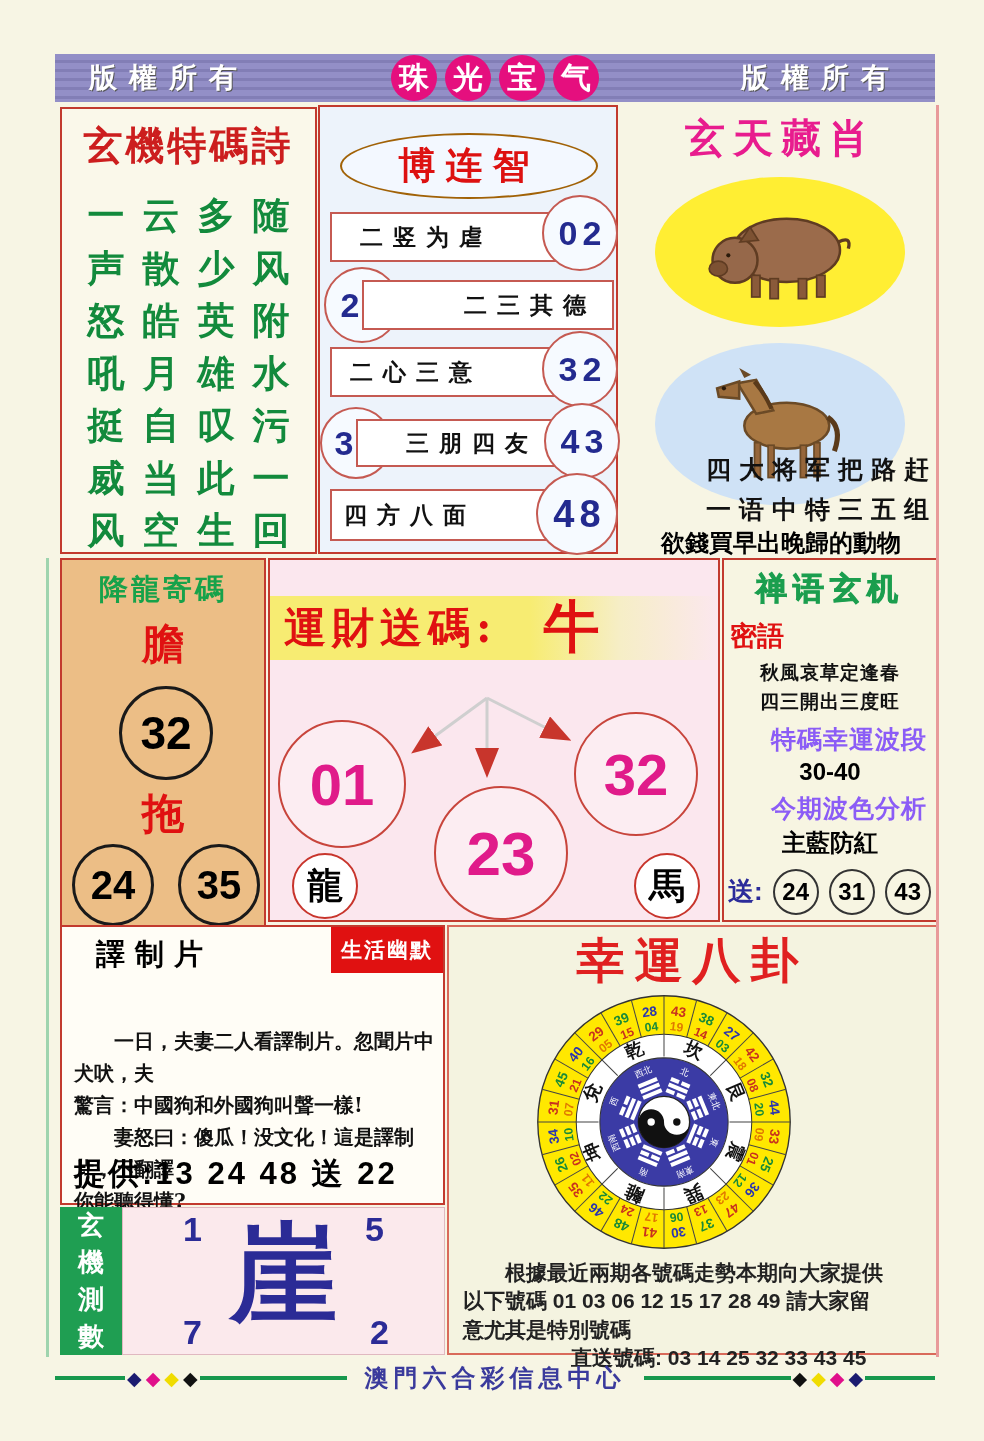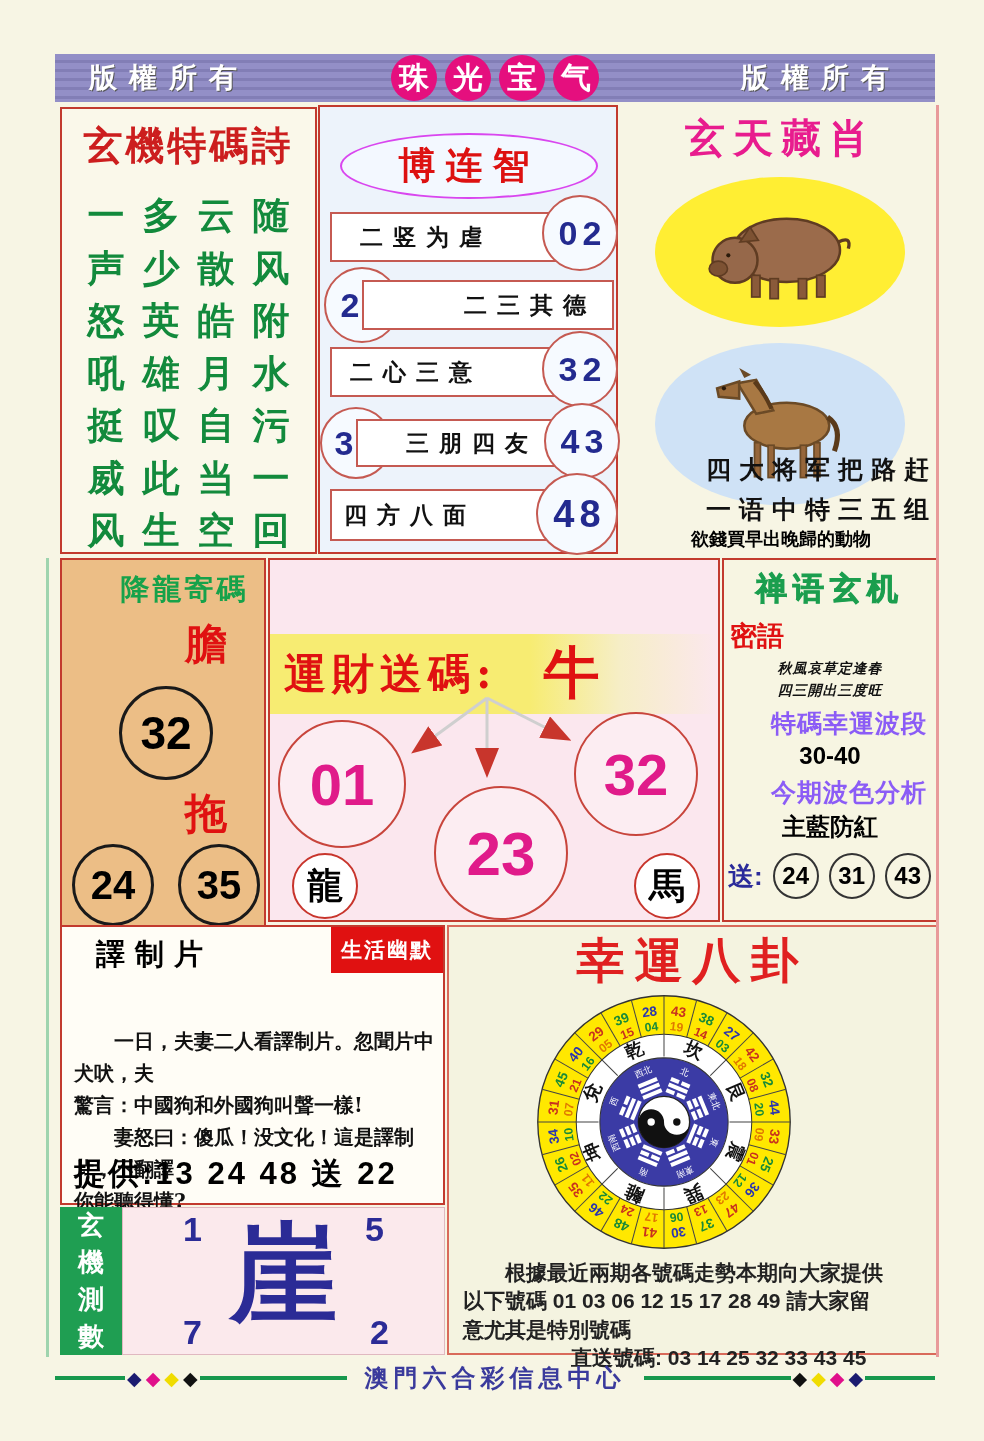--- a/index.html
+++ b/index.html
@@ -14,46 +14,46 @@
   .hdr-circle{width:46px;height:46px;border-radius:50%;background:#e50f7e;color:#fff;font-weight:bold;font-size:30px;display:flex;align-items:center;justify-content:center;}
   
   .redbox{position:absolute;border:2px solid #c23a2e;box-sizing:border-box;}
   
   #poem{left:60px;top:107px;width:257px;height:447px;background:#faf8ea;}
   #poem-title{text-align:center;color:#cc1e1e;font-weight:bold;font-size:39px;letter-spacing:3px;margin-top:10px;}
   #poem-cols{display:flex;justify-content:space-between;padding:16px 24px 0 24px;}
   .poem-col{width:40px;word-break:break-all;font-size:37px;line-height:1.42;font-weight:bold;color:#128a3c;text-align:center;}
   
   #bolian{left:318px;top:105px;width:300px;height:449px;background:#edf3fb;}
-  #bolian-oval{position:absolute;left:20px;top:26px;width:254px;height:62px;border:2px solid #d946ef;border-radius:50%;background:#f3f8ff;display:flex;align-items:center;justify-content:center;color:#d11;font-weight:bold;font-size:37px;letter-spacing:10px;}
+  #bolian-oval{position:absolute;left:20px;top:26px;width:254px;height:62px;border:2px solid #a16207;border-radius:50%;background:#f3f8ff;display:flex;align-items:center;justify-content:center;color:#d11;font-weight:bold;font-size:37px;letter-spacing:10px;}
   .phrase-box{position:absolute;border:2px solid #c55a52;background:#fff;display:flex;align-items:center;font-weight:bold;font-size:23px;letter-spacing:10px;color:#111;box-sizing:border-box;}
   .num-circle{position:absolute;border:2px solid #c55a52;border-radius:50%;background:#f6faff;display:flex;align-items:center;justify-content:center;color:#232a8f;font-weight:bold;font-size:34px;letter-spacing:5px;padding-left:5px;box-sizing:border-box;}
   
   #xuantian{position:absolute;left:625px;top:105px;width:312px;height:450px;}
   #xt-title{text-align:center;color:#e81c8e;font-weight:bold;font-size:40px;letter-spacing:8px;margin-top:6px;}
   .animal-ellipse{position:absolute;left:30px;width:250px;border-radius:50%;display:flex;align-items:center;justify-content:center;}
   #xt-l1,#xt-l2{position:absolute;width:100%;text-align:right;font-weight:bold;font-size:25px;letter-spacing:8px;color:#111;}
-  #xt-l3{position:absolute;width:100%;text-align:center;font-weight:bold;font-size:18px;letter-spacing:0;color:#000;}
-  
-  #xianglong{left:60px;top:558px;width:206px;height:468px;background:#ecbe86;padding-left:43px;}
+  #xt-l3{position:absolute;width:100%;text-align:center;font-weight:bold;font-size:24px;letter-spacing:0;color:#000;}
+  
+  #xianglong{left:60px;top:558px;width:206px;height:468px;background:#ecbe86;}
   #xl-title{text-align:center;color:#16a24a;font-weight:bold;font-size:29px;letter-spacing:3px;margin-top:10px;}
   .xl-red{position:absolute;width:100%;text-align:center;color:#e01111;font-weight:bold;font-size:42px;}
   .xl-circle{position:absolute;border:3px solid #1a1a1a;border-radius:50%;display:flex;align-items:center;justify-content:center;color:#000;font-weight:bold;}
   
   #yuncai{left:268px;top:558px;width:452px;height:364px;background:#fbe7ee;}
-  #yc-strip{position:absolute;left:0;top:36px;width:100%;height:80px;background:linear-gradient(90deg,#f7ec72 0%,#f7ec72 58%,#f6eec6 78%,#fbe7ee 100%);display:flex;align-items:center;padding-left:14px;box-sizing:border-box;margin-top:38px;}
+  #yc-strip{position:absolute;left:0;top:36px;width:100%;height:64px;background:linear-gradient(90deg,#f7ec72 0%,#f7ec72 58%,#f6eec6 78%,#fbe7ee 100%);display:flex;align-items:center;padding-left:14px;box-sizing:border-box;}
   #yc-title{color:#e01111;font-weight:bold;font-size:42px;letter-spacing:6px;}
   #yc-zodiac{color:#e01111;font-weight:bold;font-size:56px;margin-left:46px;}
   .yc-circle{position:absolute;border:2px solid #c8453c;border-radius:50%;display:flex;align-items:center;justify-content:center;color:#e01b8a;font-weight:bold;background:rgba(255,255,255,0.25);box-sizing:border-box;}
   .yc-zcircle{position:absolute;border:2px solid #c8352c;border-radius:50%;background:#fff;display:flex;align-items:center;justify-content:center;color:#000;font-weight:bold;font-size:36px;box-sizing:border-box;}
   
   #chanyu{left:722px;top:558px;width:216px;height:364px;background:#f7f5e2;}
   #cy-title{text-align:center;color:#1b9e4e;font-weight:800;font-size:31px;letter-spacing:6px;margin-top:8px;-webkit-text-stroke:1px #1b9e4e;}
   #cy-sub{color:#e01111;font-weight:bold;font-size:27px;margin:8px 0 4px 6px;}
-  .cy-black{ text-align:center;font-weight:bold;font-size:14px;color:#111;letter-spacing:1px;line-height:1.55;font-style:italic;}
+  .cy-black{ text-align:center;font-weight:bold;font-size:19px;color:#111;letter-spacing:1px;line-height:1.55;}
   .cy-navy{text-align:center;color:#8b5cf6;font-weight:bold;font-size:25px;letter-spacing:1px;margin-top:6px;margin-left:38px;}
   .cy-big{text-align:center;color:#000;font-weight:bold;font-size:24px;margin-top:2px;}
   #cy-send{display:flex;align-items:center;justify-content:flex-start;gap:10px;margin:10px 0 0 4px;}
   #cy-send-label{color:#2b2b9a;font-weight:bold;font-size:26px;}
   .cy-circle{width:46px;height:46px;border:2px solid #333;border-radius:50%;display:flex;align-items:center;justify-content:center;font-weight:bold;font-size:24px;color:#000;box-sizing:border-box;}
   
   #joke{left:60px;top:925px;width:385px;height:280px;background:#fffdf6;}
   #joke-title{position:absolute;left:34px;top:8px;font-weight:bold;font-size:29px;letter-spacing:10px;color:#000;}
   #joke-badge{position:absolute;right:0;top:0;width:112px;height:46px;background:#e01111;color:#fff;font-weight:bold;font-size:21px;letter-spacing:2px;display:flex;align-items:center;justify-content:center;}
   #joke-text{position:absolute;left:12px;top:98px;width:360px;font-weight:bold;font-size:20px;line-height:1.6;color:#111;}
@@ -94,22 +94,22 @@
       <span class="hdr-circle">宝</span>
       <span class="hdr-circle">气</span>
     </div>
     <span class="hdr-txt">版權所有</span>
   </div>
 
   <div id="poem" class="redbox serif">
     <div id="poem-title">玄機特碼詩</div>
     <div id="poem-cols">
       <div class="poem-col">一声怒吼挺威风</div>
+      <div class="poem-col">云散皓月自当空</div>
       <div class="poem-col">多少英雄叹此生</div>
-      <div class="poem-col">云散皓月自当空</div>
       <div class="poem-col">随风附水污一回</div>
     </div>
   </div>
 
   <div id="bolian" class="redbox">
     <div id="bolian-oval" class="serif">博连智</div>
     <div class="phrase-box serif" style="left:10px;top:105px;width:262px;height:50px;padding-left:28px;">二竖为虐</div>
     <div class="num-circle" style="left:222px;top:88px;width:76px;height:76px;">02</div>
     <div class="num-circle" style="left:4px;top:160px;width:76px;height:76px;">23</div>
     <div class="phrase-box serif" style="left:42px;top:173px;width:252px;height:50px;justify-content:flex-end;padding-right:16px;">二三其德</div>

